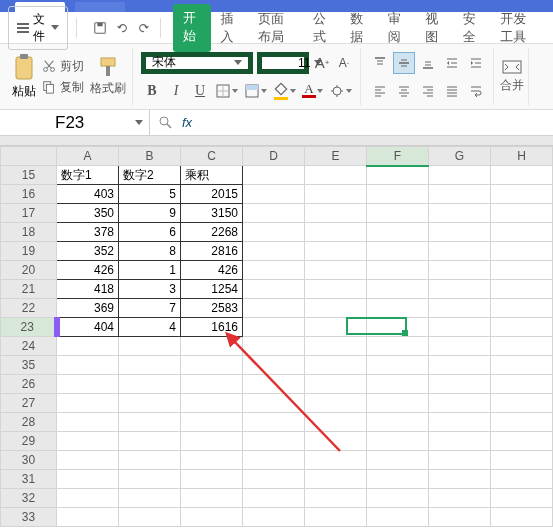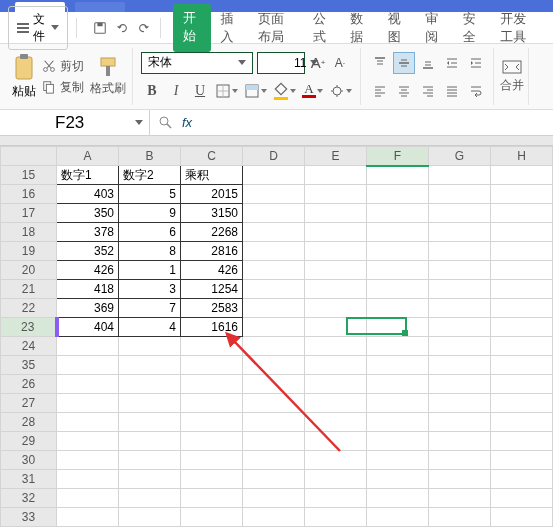--- a/index.html
+++ b/index.html
@@ -31,21 +31,21 @@
   .paste-main { display: flex; flex-direction: column; align-items: center; gap: 2px; cursor: pointer; }
   .paste-main svg { width: 24px; height: 28px; }
   .paste-side { display: flex; flex-direction: column; gap: 4px; }
   .side-item { display: flex; align-items: center; gap: 4px; cursor: pointer; color: #555; font-size: 12px; }
   .side-item svg { width: 14px; height: 14px; }
   .fmt-paint { display: flex; flex-direction: column; align-items: center; gap: 2px; cursor: pointer; color: #555; }
   .fmt-paint svg { width: 22px; height: 22px; }
   
   .font-group { display: flex; flex-direction: column; gap: 6px; }
   .font-row1 { display: flex; gap: 4px; align-items: center; }
-  .select { border: 1px solid #14532d; background: #fff; height: 22px; display: flex; align-items: center; padding: 0 6px; gap: 4px; cursor: pointer; font-size: 12px; }
+  .select { border: 5px solid #14532d; background: #fff; height: 22px; display: flex; align-items: center; padding: 0 6px; gap: 4px; cursor: pointer; font-size: 12px; }
   .select.font-name { width: 112px; }
   .select.font-size { width: 48px; padding-left: 36px; }
   .sz-btn { width: 18px; height: 18px; display: flex; align-items: center; justify-content: center; cursor: pointer; color: #555; }
   .font-row2 { display: flex; gap: 2px; align-items: center; }
   .fmt-btn { width: 22px; height: 22px; display: flex; align-items: center; justify-content: center; cursor: pointer; color: #555; font-family: "Times New Roman", serif; font-size: 14px; }
   .fmt-btn.bold { font-weight: bold; }
   .fmt-btn.italic { font-style: italic; }
   .fmt-btn.underline { text-decoration: underline; }
   .dd-btn { display: flex; align-items: center; gap: 1px; cursor: pointer; padding: 0 2px; }
   .dd-btn svg { width: 16px; height: 16px; }
@@ -76,21 +76,21 @@
   
   
   .grid-wrap { position: relative; }
   table.grid { border-collapse: collapse; table-layout: fixed; }
   table.grid th, table.grid td { border: 1px solid #d4d4d4; height: 19px; font-size: 12px; }
   table.grid th { background: #e8e8e8; font-weight: normal; color: #555; text-align: center; }
   table.grid th.corner { width: 36px; background: #e8e8e8; }
   table.grid th.col { width: 62px; }
   table.grid th.col.active { background: #d8e8d8; border-bottom: 2px solid #22a35f; }
   table.grid th.row { width: 56px; text-align: center; }
-  table.grid th.row.active { background: #d8e8d8; border-right: 4px solid #8b5cf6; }
+  table.grid th.row.active { background: #d8e8d8; border-right: 6px solid #8b5cf6; }
   table.grid td { padding: 0 4px; text-align: right; }
   table.grid td.data { border: 1px solid #333; }
   table.grid td.header-cell { text-align: left; border: 1px solid #333; }
   .active-cell { position: absolute; border: 2px solid #22a35f; pointer-events: none; }
   .active-cell::after { content: ''; position: absolute; right: -3px; bottom: -3px; width: 6px; height: 6px; background: #22a35f; }
   
   
   .arrow-anno { position: absolute; pointer-events: none; }
 </style>
 </head>
@@ -132,22 +132,22 @@
         </svg>
       </span>
   </div>
   <div class="sep"></div>
   <div class="ribbon-tabs">
     <div class="ribbon-tab active">开始</div>
     <div class="ribbon-tab">插入</div>
     <div class="ribbon-tab">页面布局</div>
     <div class="ribbon-tab">公式</div>
     <div class="ribbon-tab">数据</div>
+    <div class="ribbon-tab">审阅</div>
     <div class="ribbon-tab">视图</div>
-    <div class="ribbon-tab">审阅</div>
     <div class="ribbon-tab">安全</div>
     <div class="ribbon-tab">开发工具</div>
   </div>
 </div>
 
 <div class="ribbon">
   <div class="ribbon-group">
     <div class="paste-block">
       <div class="paste-main">
         <svg viewBox="0 0 24 28">

